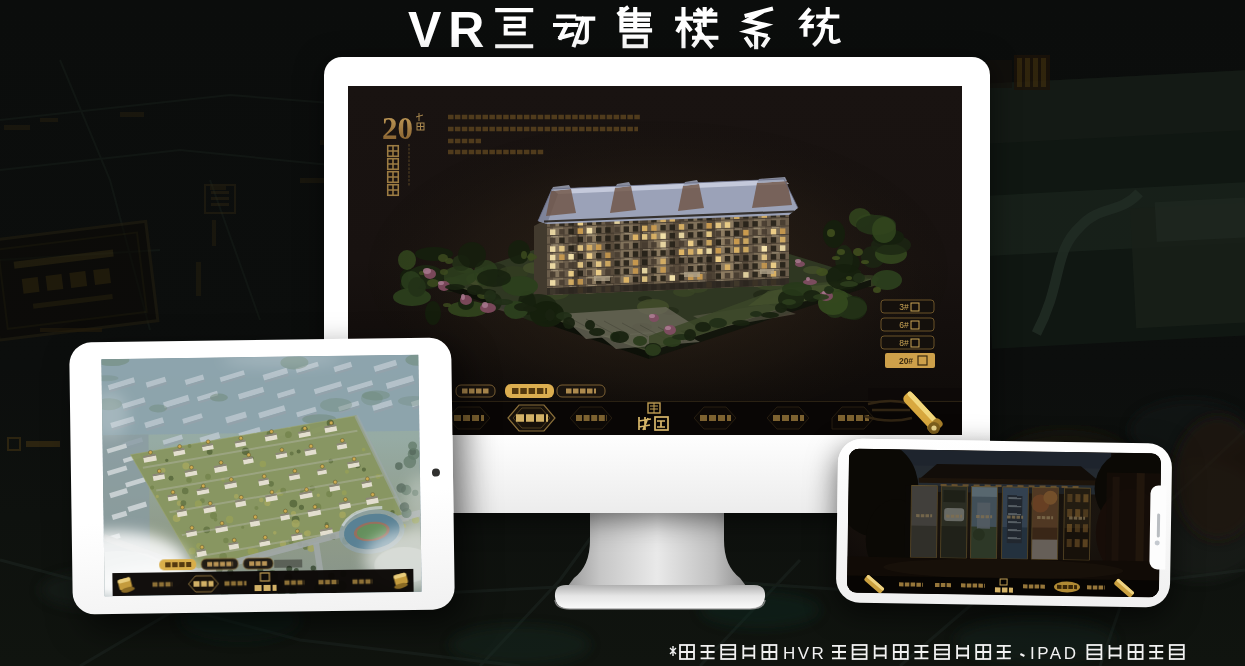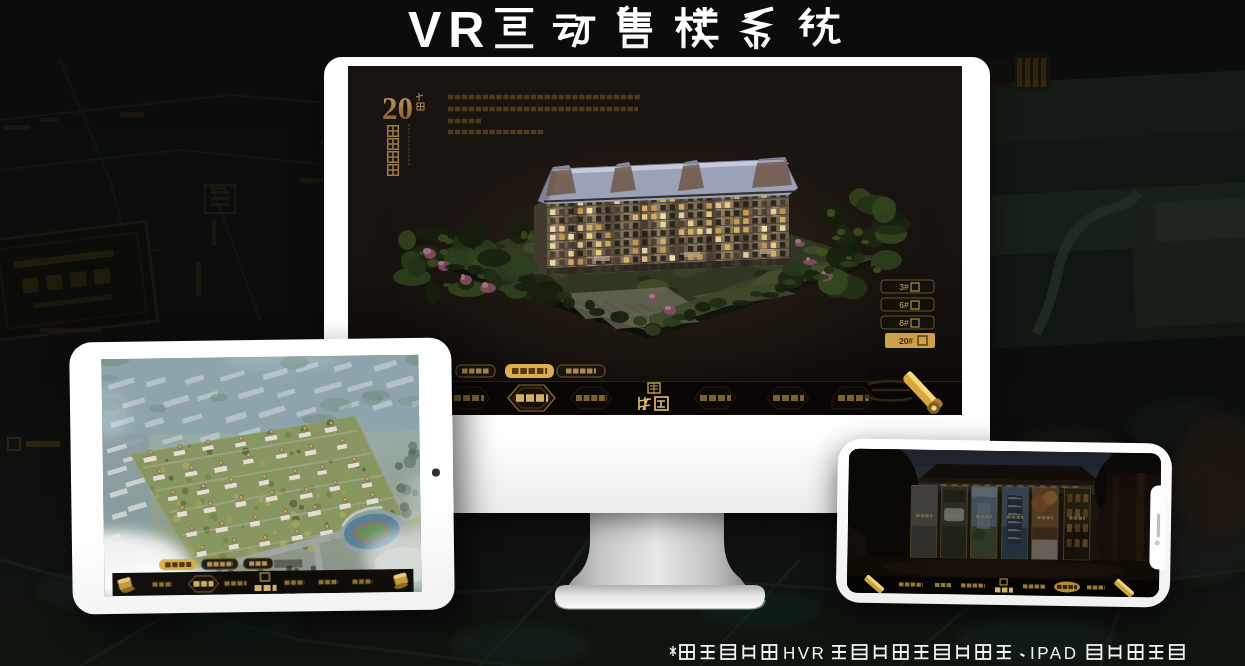--- a/index.html
+++ b/index.html
@@ -162,21 +162,21 @@
 <path d="M50,8 H184 L184,40 Q184,66 200,78 L206,86 H28 L34,78 Q50,66 50,40 Z" fill="url(#neckg)"></path>
 
 <path d="M26,85 H214 Q226,85 225,97 Q224,109 210,109 H30 Q16,109 15,97 Q14,85 26,85 Z" fill="url(#footg)"></path>
 <path d="M15,100 Q16,109 30,109 H210 Q224,109 225,100" stroke="#9a9a9a" stroke-width="1.5" fill="none" opacity="0.8"></path>
 </svg>
 
 <div id="monitor" class="abs" style="left:324px;top:57px;width:666px;height:456px;background:#ffffff;border-radius:18px 18px 8px 8px;box-shadow:0 6px 28px rgba(0,0,0,0.55);"></div>
 
 <div class="abs" style="left:324px;top:431px;width:666px;height:82px;background:linear-gradient(#ffffff,#ececec);border-radius:0 0 8px 8px;"></div>
 
-<div id="mscreen" class="abs" style="left:348px;top:66px;width:614px;height:349px;background:#fdba74;overflow:hidden;">
+<div id="mscreen" class="abs" style="left:348px;top:86px;width:614px;height:349px;background:#fdba74;overflow:hidden;">
 <svg width="614" height="349" viewBox="0 0 614 349">
 <defs>
 <linearGradient id="scrbg" x1="0" y1="0" x2="0" y2="1">
 <stop offset="0" stop-color="#191311"></stop>
             <stop offset="0.5" stop-color="#181210"></stop>
             <stop offset="1" stop-color="#0d0a08"></stop>
 </linearGradient>
 <radialGradient id="glow" cx="0.5" cy="0.52" r="0.62">
 <stop offset="0" stop-color="#382a1c" stop-opacity="0.8"></stop>
             <stop offset="0.55" stop-color="#281f14" stop-opacity="0.35"></stop>

